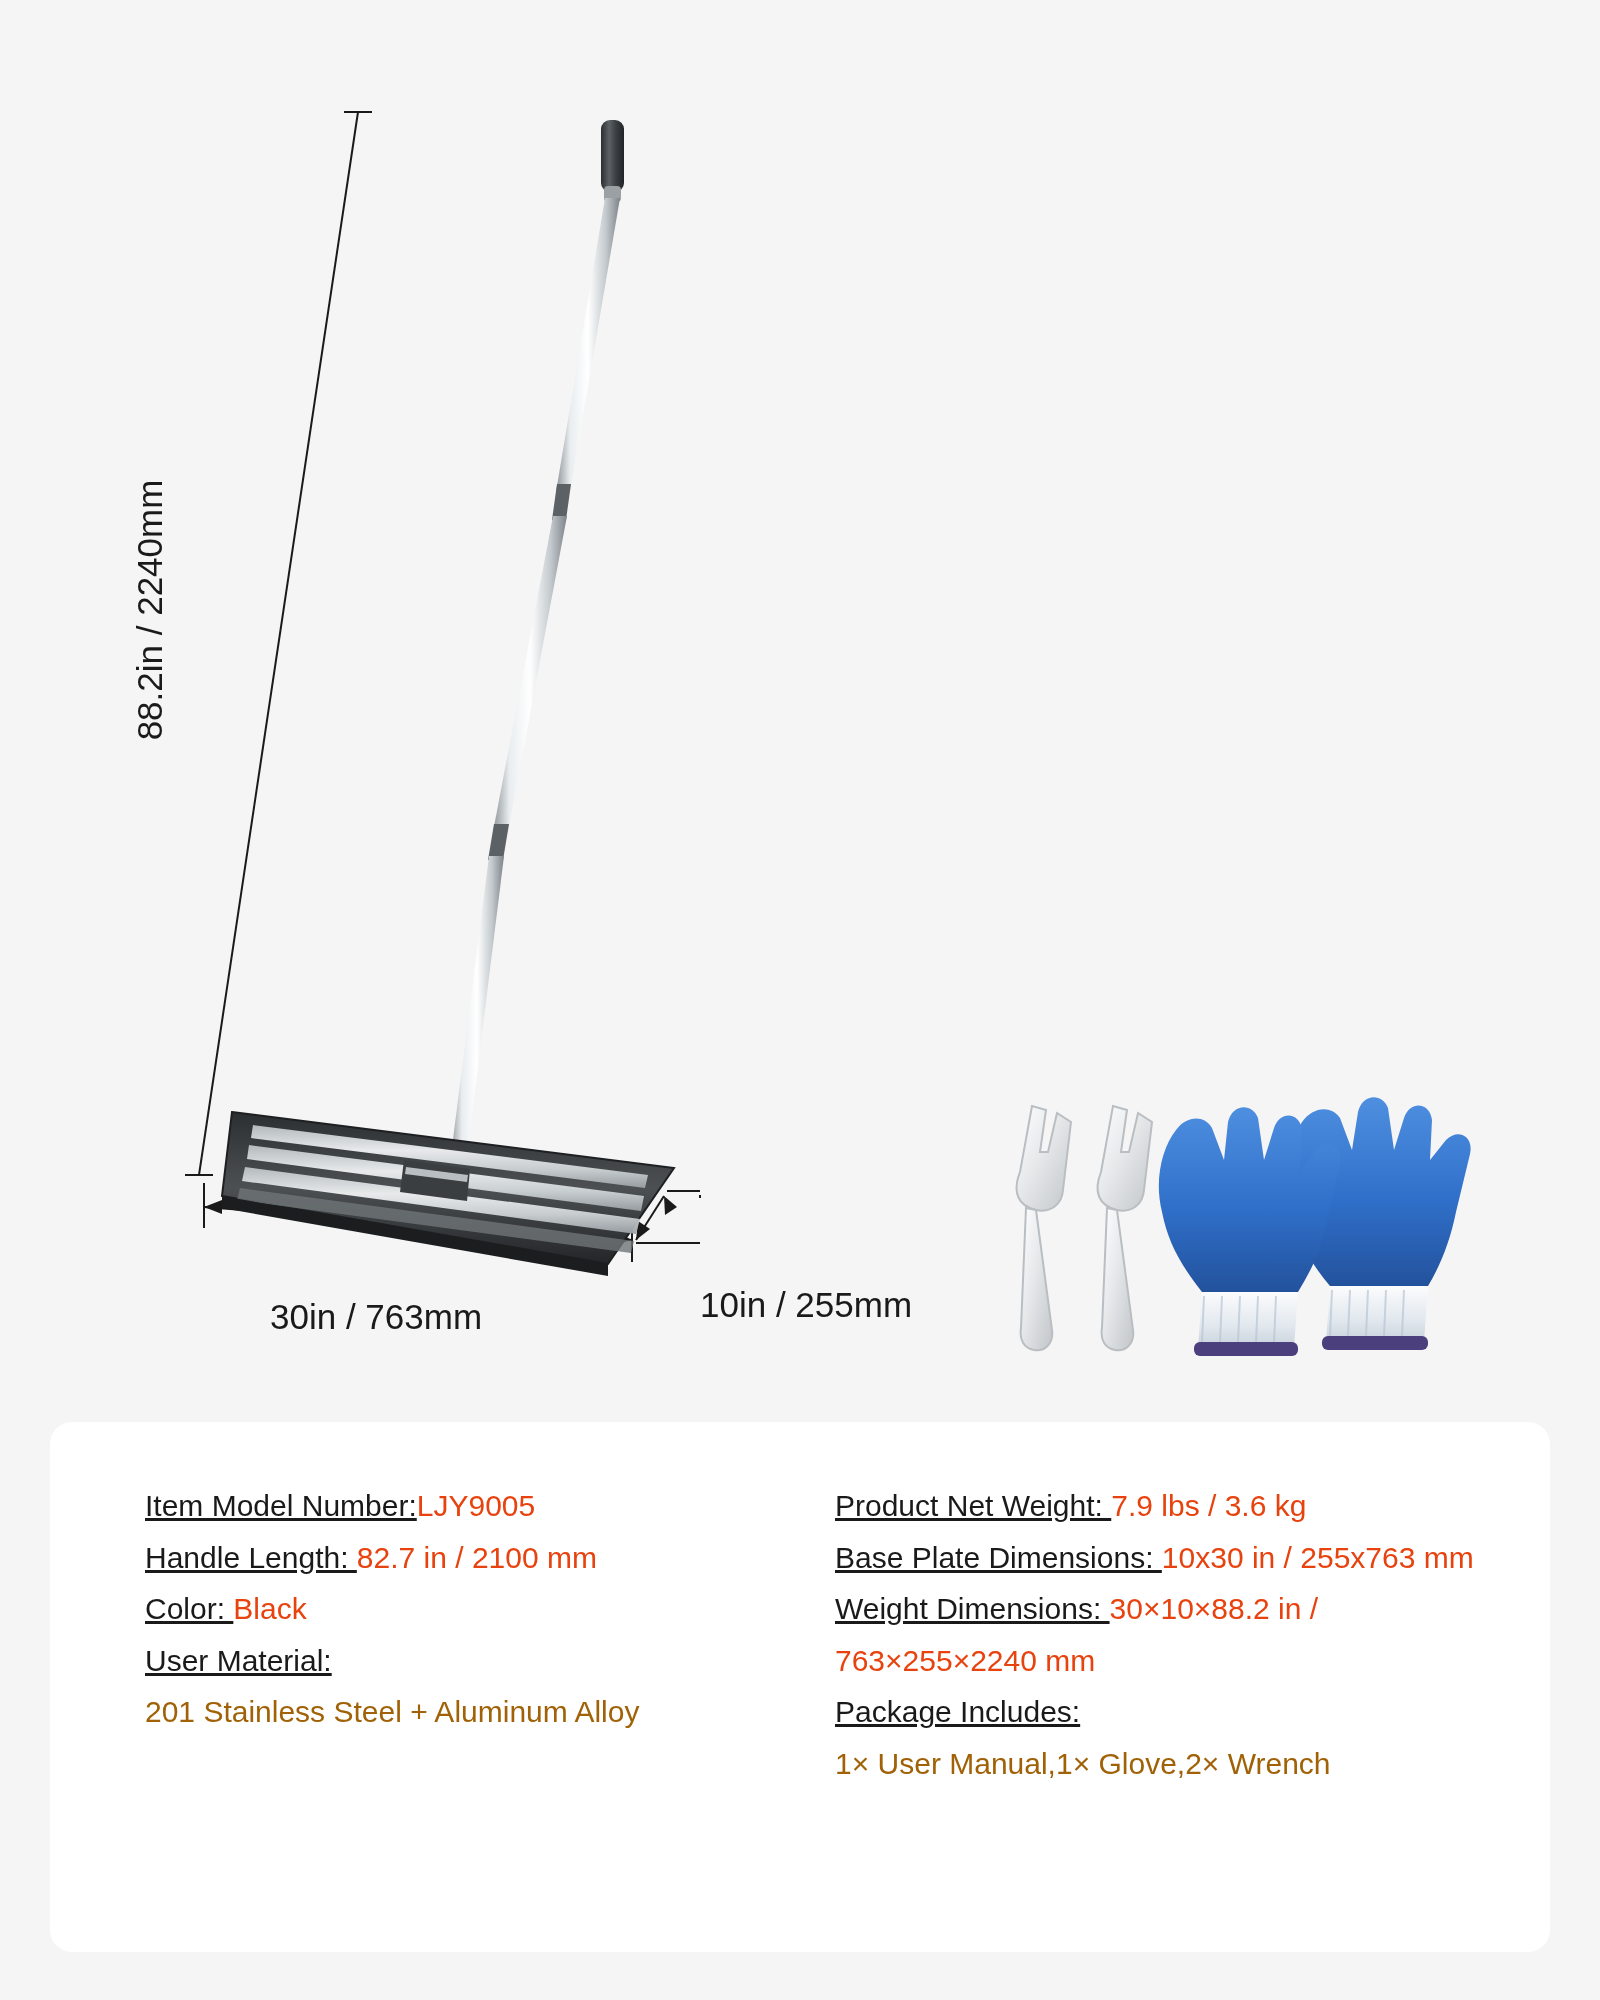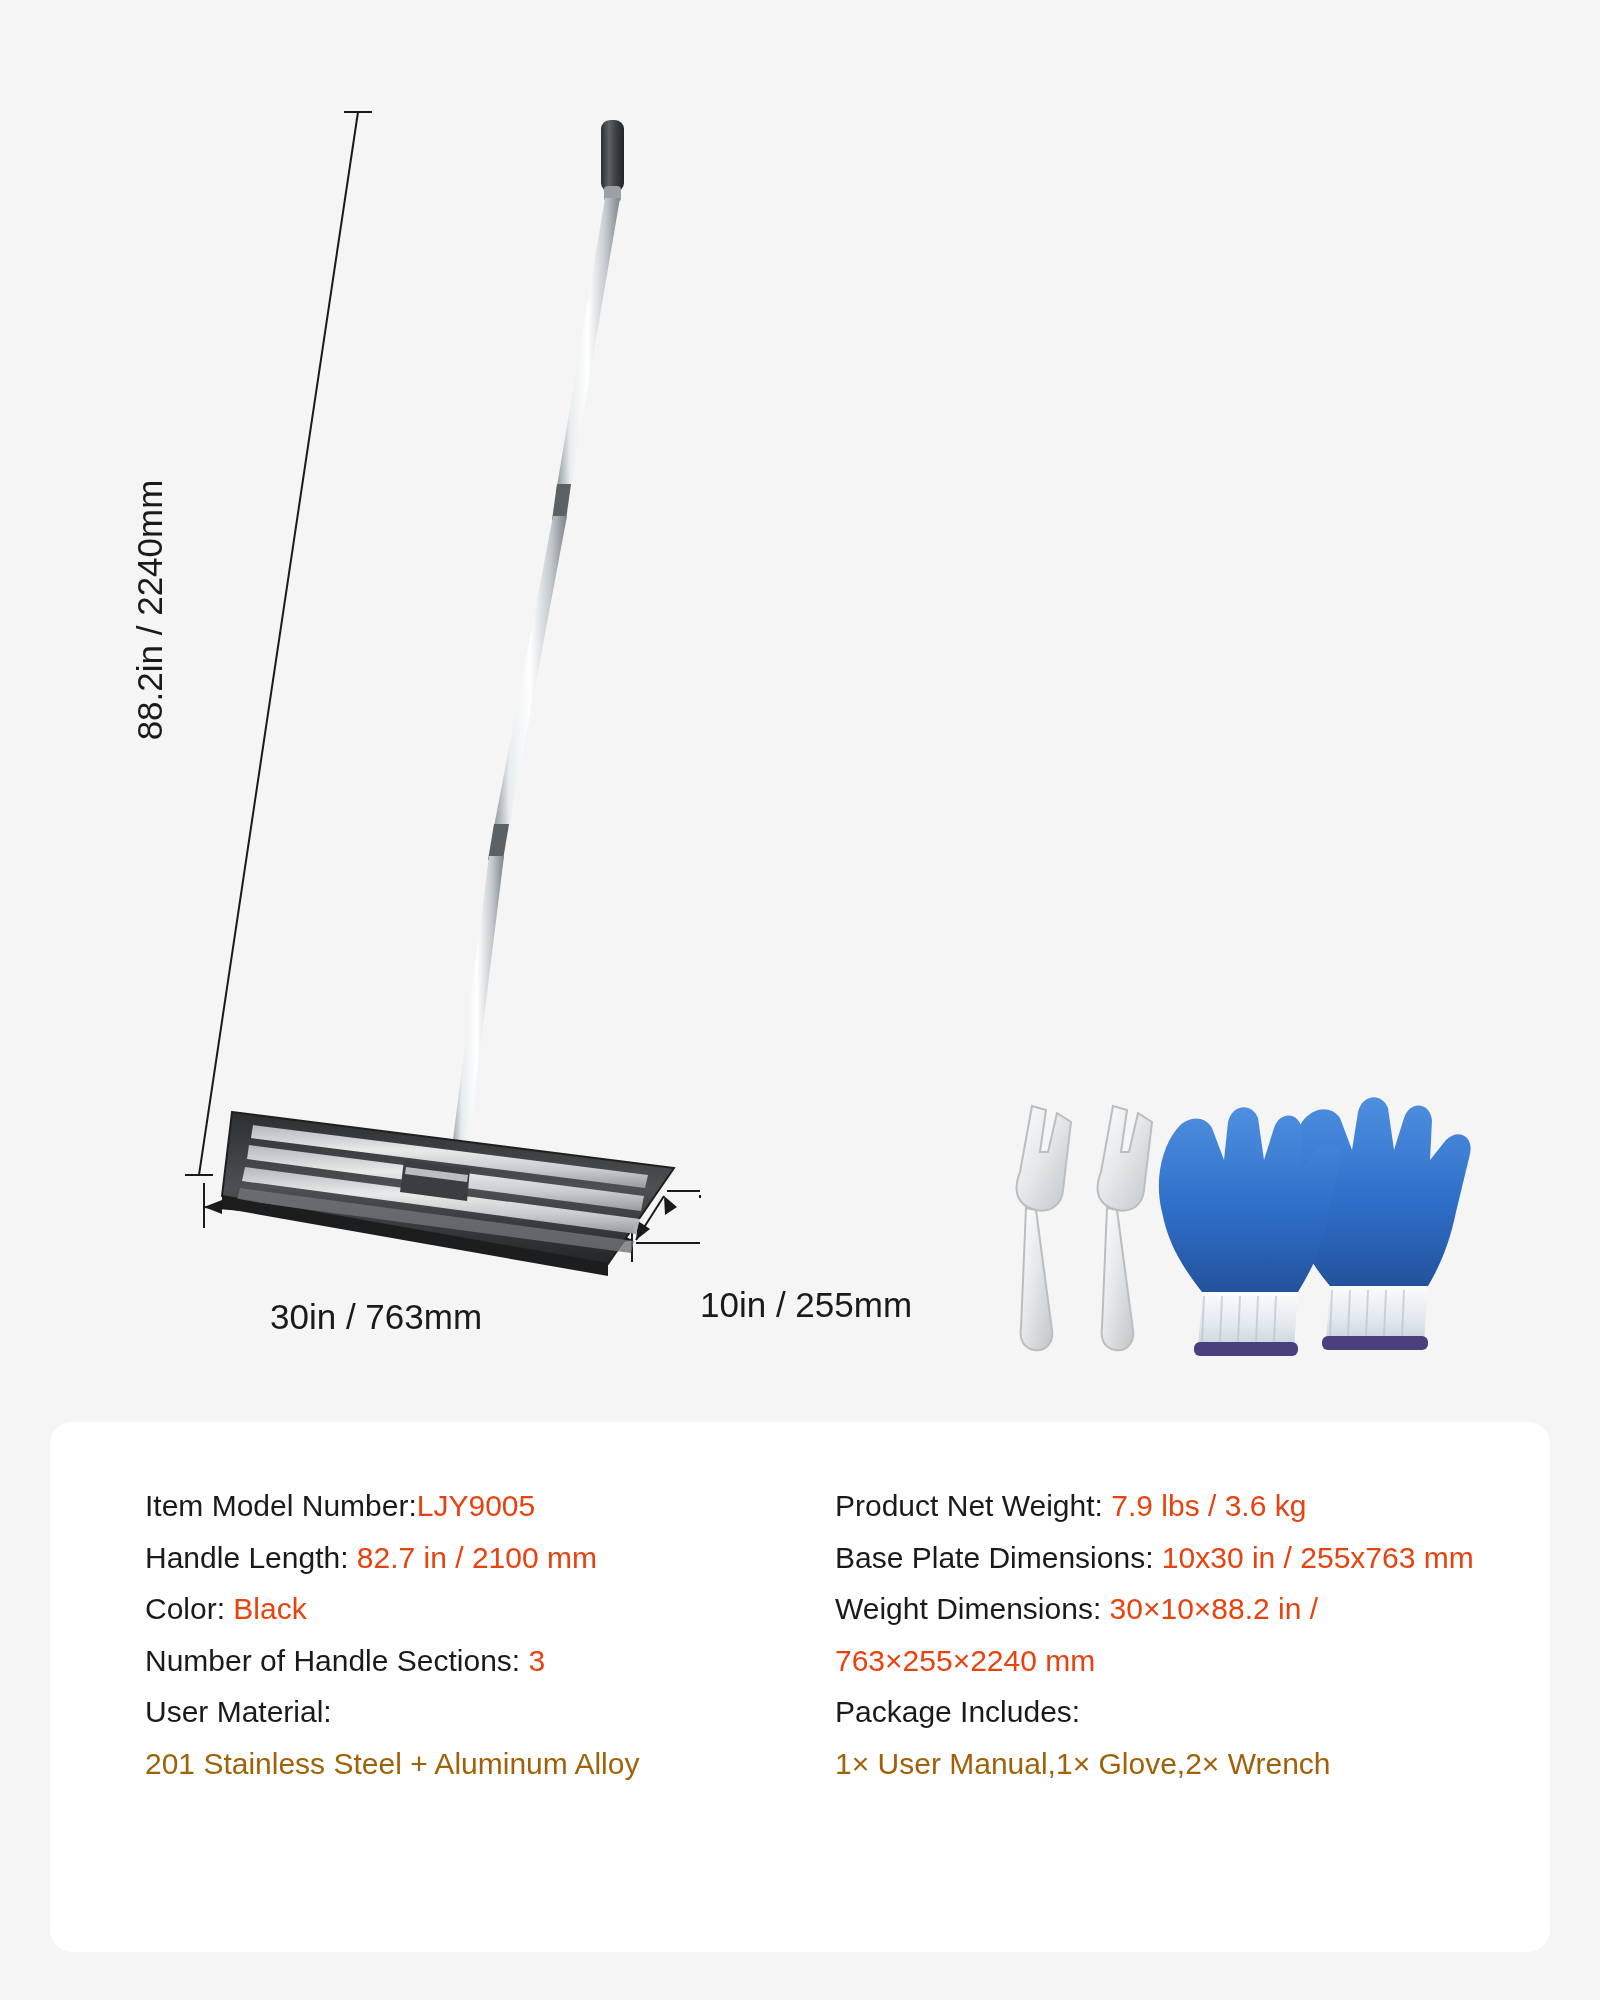--- a/index.html
+++ b/index.html
@@ -91,20 +91,21 @@
 
   .spec-row {
     font-size: 30px;
     line-height: 1.72;
     color: #1a1a1a;
     white-space: normal;
   }
 
   .spec-key {
     color: #1a1a1a;
+    text-decoration: underline;
   }
 
   .spec-val {
     color: #e8420e;
     font-weight: normal;
   }
 
   .spec-val-block {
     color: #a16207;
     font-weight: normal;
@@ -272,23 +273,20 @@
         <div class="spec-row">
           <span class="spec-key">Item Model Number:</span><span class="spec-val">LJY9005</span>
         </div>
         <div class="spec-row">
           <span class="spec-key">Handle Length: </span><span class="spec-val">82.7 in / 2100 mm</span>
         </div>
         <div class="spec-row">
           <span class="spec-key">Color: </span><span class="spec-val">Black</span>
         </div>
         <div class="spec-row">
-          <span class="spec-key">Number of Handle Sections: </span><span class="spec-val">3</span>
-        </div>
-        <div class="spec-row">
           <span class="spec-key">User Material:</span>
           <span class="spec-val-block">201 Stainless Steel + Aluminum Alloy</span>
         </div>
       </div>
 
       <div class="spec-col">
         <div class="spec-row">
           <span class="spec-key">Product Net Weight: </span><span class="spec-val">7.9 lbs / 3.6 kg</span>
         </div>
         <div class="spec-row">

